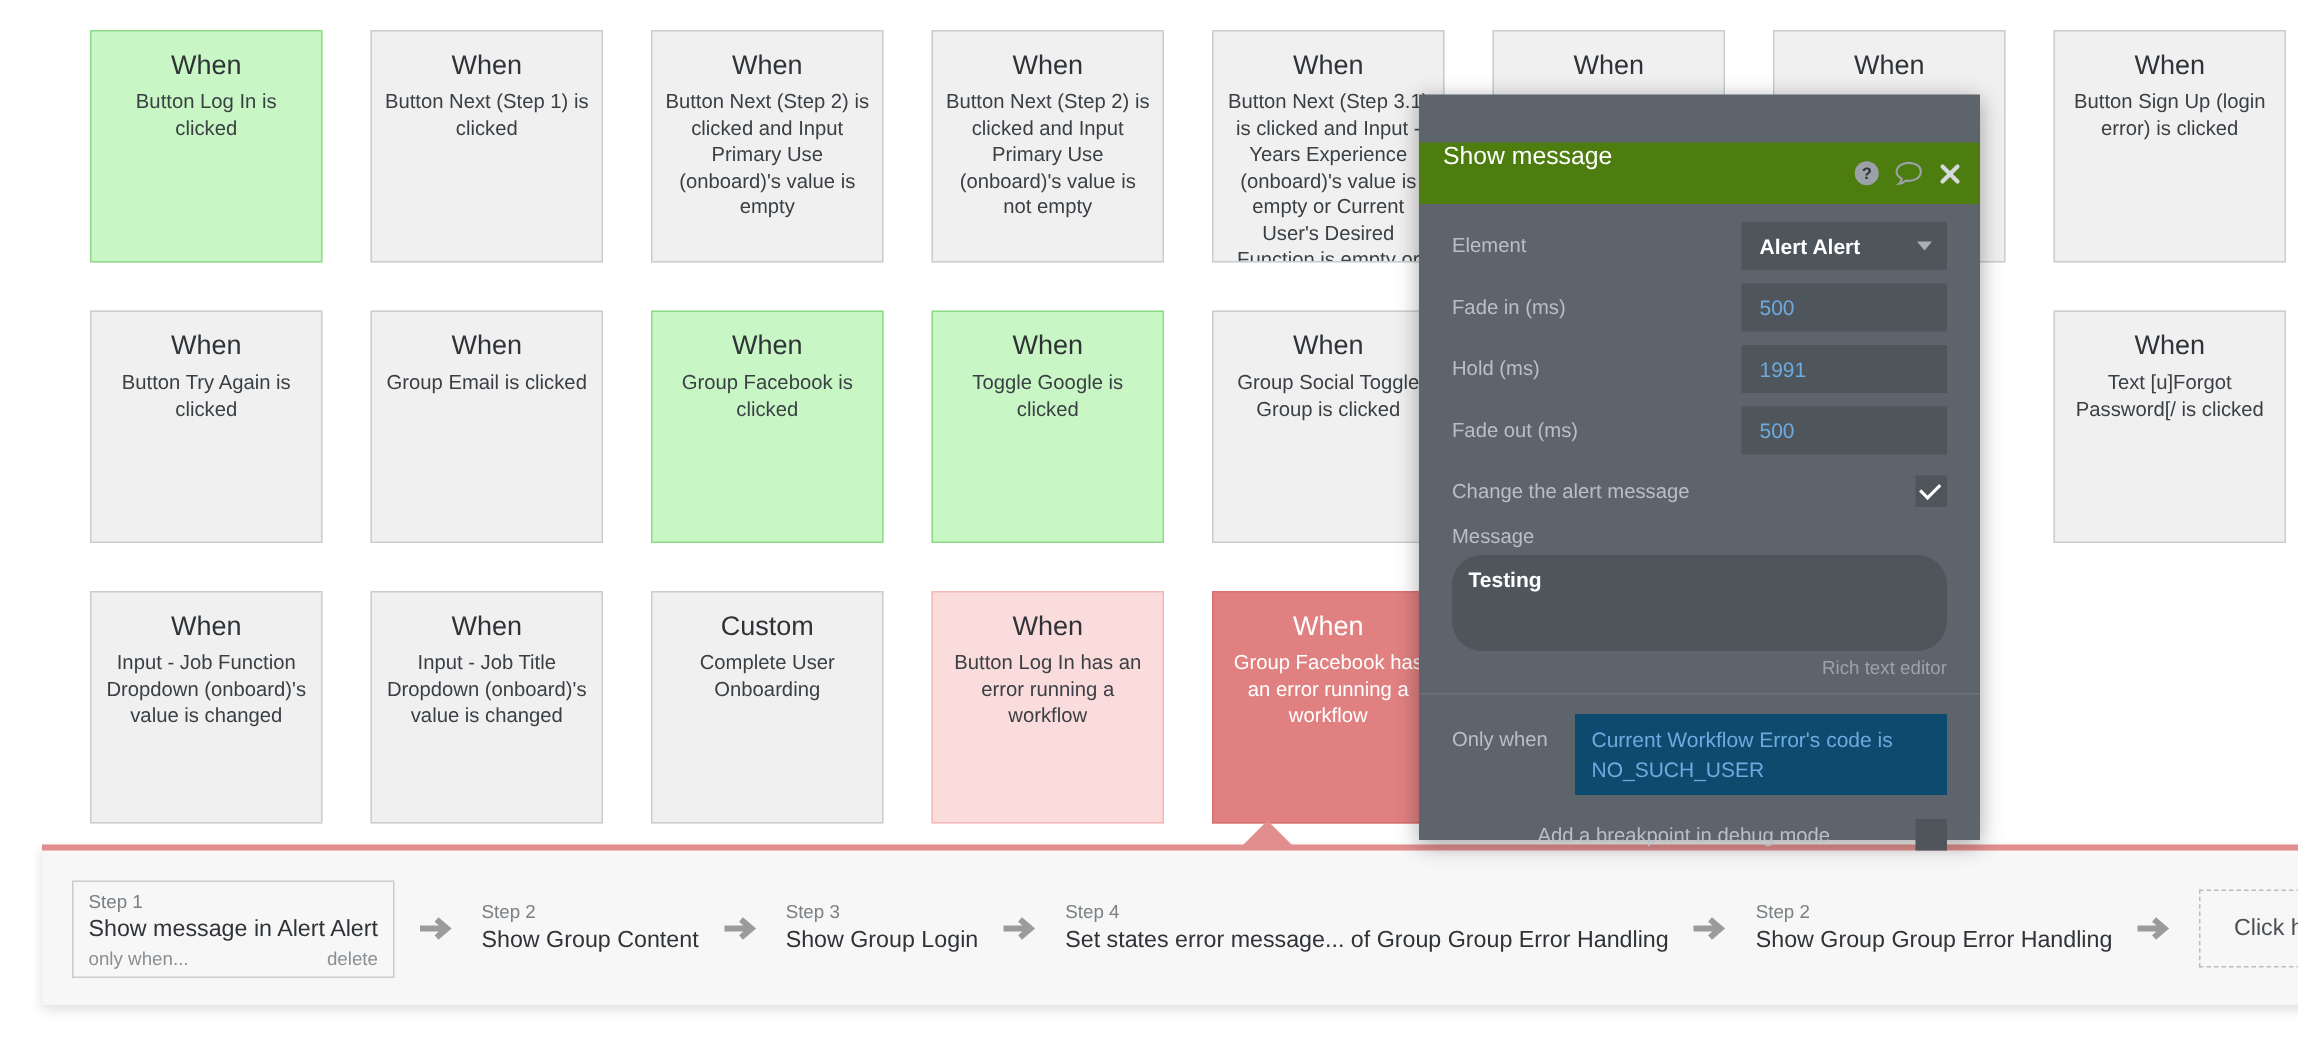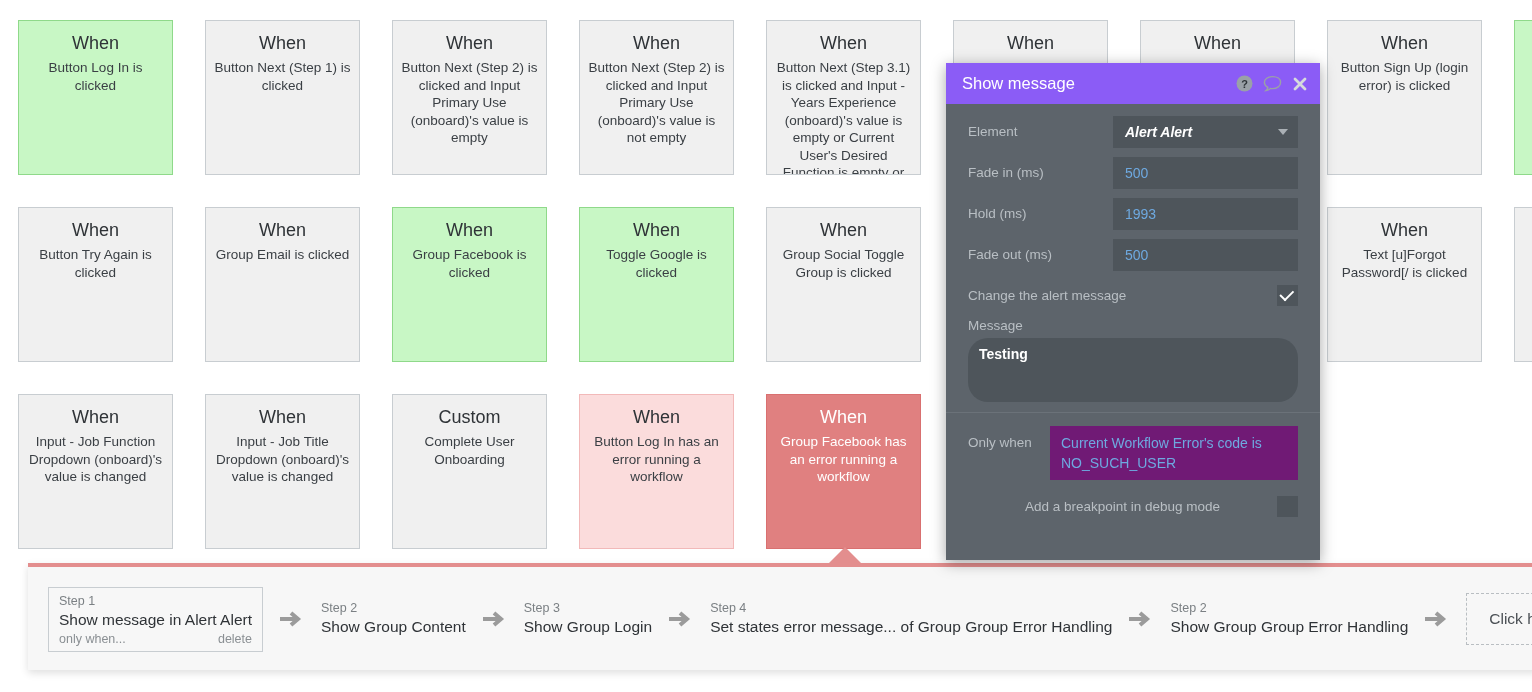--- a/index.html
+++ b/index.html
@@ -16,20 +16,21 @@
   #canvas { position: absolute; left: 0; top: 0; width: 1532px; height: 560px; background:#fff; }
 
   .wf-card {
     position: absolute;
     width: 155px; height: 155px;
     border: 1px solid #c8cdd1;
     background: #f0f0f0;
     text-align: center;
     padding: 10px 8px 8px 8px;
     overflow: hidden;
+    margin-left: 42px;
   }
   .wf-card .wf-type {
     font-size: 18px;
     color: #2f3337;
     line-height: 24px;
     margin-bottom: 4px;
     font-weight: 400;
   }
   .wf-card .wf-desc {
     font-size: 13.5px;
@@ -46,53 +47,55 @@
   #dialog {
     position: absolute;
     left: 946px; top: 63px;
     width: 374px; height: 497px;
     background: #5d646b;
     box-shadow: 0 3px 14px rgba(0,0,0,0.35);
     z-index: 40;
   }
   #dialog-header {
     height: 41px;
-    background: #8b5cf6;
-    display: flex; align-items: center;
+    background: #4d7c0f;
+    display: flex; 
     padding: 0 12px 0 16px;
+    margin-top: 32px;
   }
   #dialog-title {
     color: #ffffff; font-size: 16.5px; flex: 1;
   }
   .hdr-icons { display: flex; align-items: center; gap: 10px; }
   .hdr-ico { cursor: pointer; display:flex; align-items:center; justify-content:center; }
   .hdr-ico svg { display: block; }
 
   #dialog-body { padding: 12px 22px 0 22px; }
 
   .frow {
     display: flex; align-items: flex-start;
     margin-bottom: 9px;
+    gap: 48px;
   }
   .flabel {
     color: #b9bfc4; font-size: 13.5px;
     width: 145px; flex: none;
     line-height: 32px;
   }
   .fctl { flex: 1; }
 
   .select-box {
     background: #4e555b;
     height: 32px;
     display: flex; align-items: center;
     padding: 0 10px 0 12px;
     color: #ffffff; font-size: 14px; font-weight: bold;
     cursor: pointer;
   }
-  .select-box .sel-val { flex: 1; font-style: italic; }
+  .select-box .sel-val { flex: 1; }
   .caret {
     width: 0; height: 0;
     border-left: 5px solid transparent;
     border-right: 5px solid transparent;
     border-top: 6px solid #aab0b5;
   }
   .input-box {
     background: #4e555b;
     height: 32px;
     display: flex; align-items: center;
@@ -127,21 +130,21 @@
     padding: 8px 11px;
     cursor: text;
     border-radius: 20px;
   }
   .rte-note { text-align: right; color: #9ba2a8; font-size: 12.5px; margin-top: 4px; }
   .divider { height:1px; background:#6b7279; margin: 10px -22px 0 -22px; }
 
   .onlywhen-row { display:flex; align-items: flex-start; margin-top: 13px; }
   .onlywhen-row .flabel { width: 82px; line-height: 20px; padding-top: 7px; }
   .onlywhen-val {
-    background:#701a75; flex:1;
+    background:#0c4a6e; flex:1;
     color:#6ea9e0; font-size:14px; line-height:20px;
     padding: 7px 11px; cursor:pointer;
   }
   .bp-row { display:flex; align-items:center; margin-top: 16px; }
   .bp-row .flabel { flex:1; width:auto; line-height:20px;text-align:center; }
 
   
   #actions-bar {
     position: absolute;
     left: 28px; top: 563px;
@@ -317,38 +320,39 @@
       <div class="frow">
         <div class="flabel">Fade in (ms)</div>
         <div class="fctl">
           <div class="input-box">500</div>
         </div>
       </div>
 
       <div class="frow">
         <div class="flabel">Hold (ms)</div>
         <div class="fctl">
-          <div class="input-box">1993</div>
+          <div class="input-box">1991</div>
         </div>
       </div>
 
       <div class="frow">
         <div class="flabel">Fade out (ms)</div>
         <div class="fctl">
           <div class="input-box">500</div>
         </div>
       </div>
 
       <div class="chk-row">
         <div class="flabel">Change the alert message</div>
         <div class="checkbox checked"></div>
       </div>
 
       <div class="msg-label">Message</div>
       <div class="msg-area">Testing</div>
+      <div class="rte-note">Rich text editor</div>
 
       <div class="divider"></div>
 
       <div class="onlywhen-row">
         <div class="flabel">Only when</div>
         <div class="onlywhen-val">Current Workflow Error's code is NO_SUCH_USER</div>
       </div>
 
       <div class="bp-row">
         <div class="flabel">Add a breakpoint in debug mode</div>

